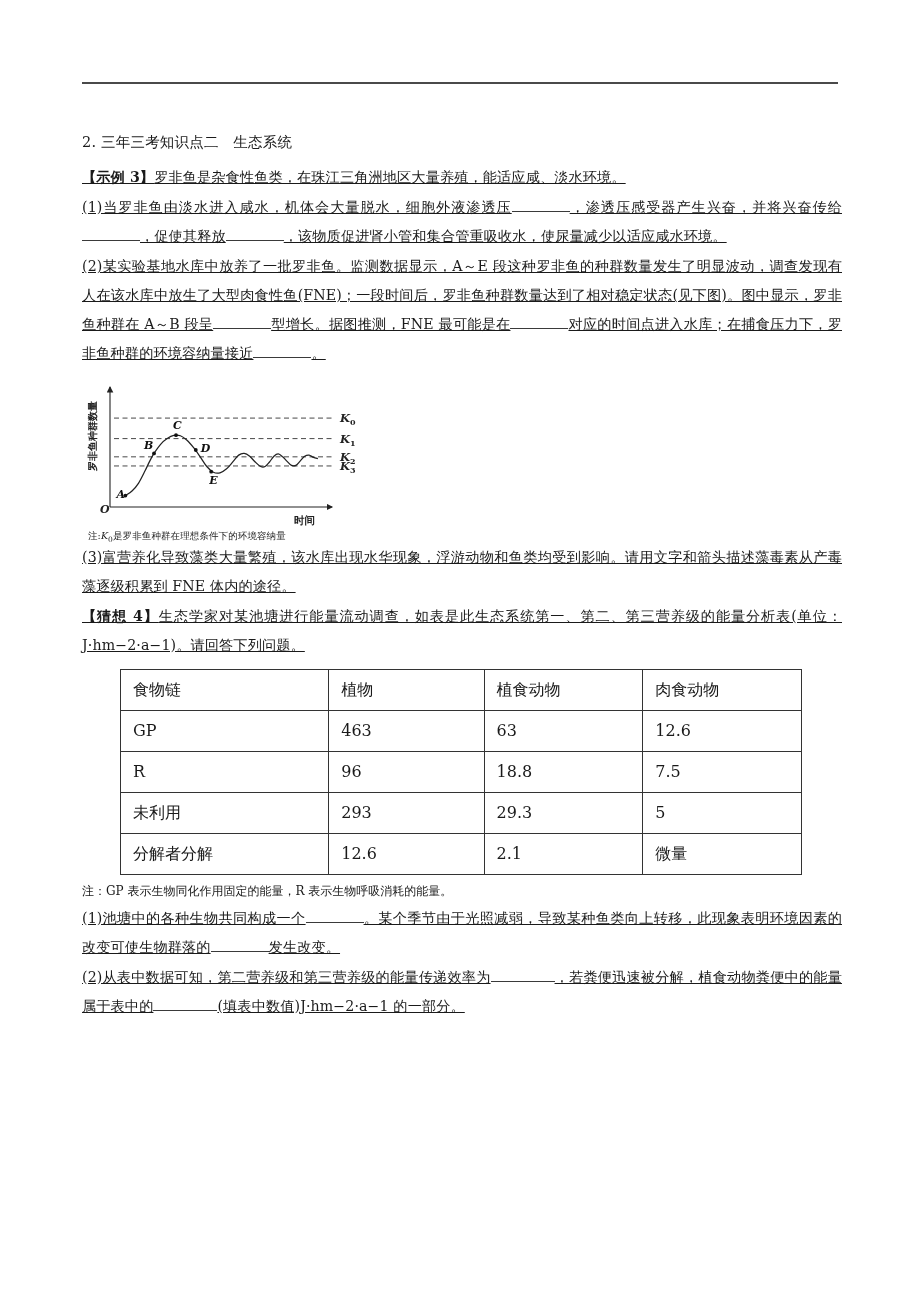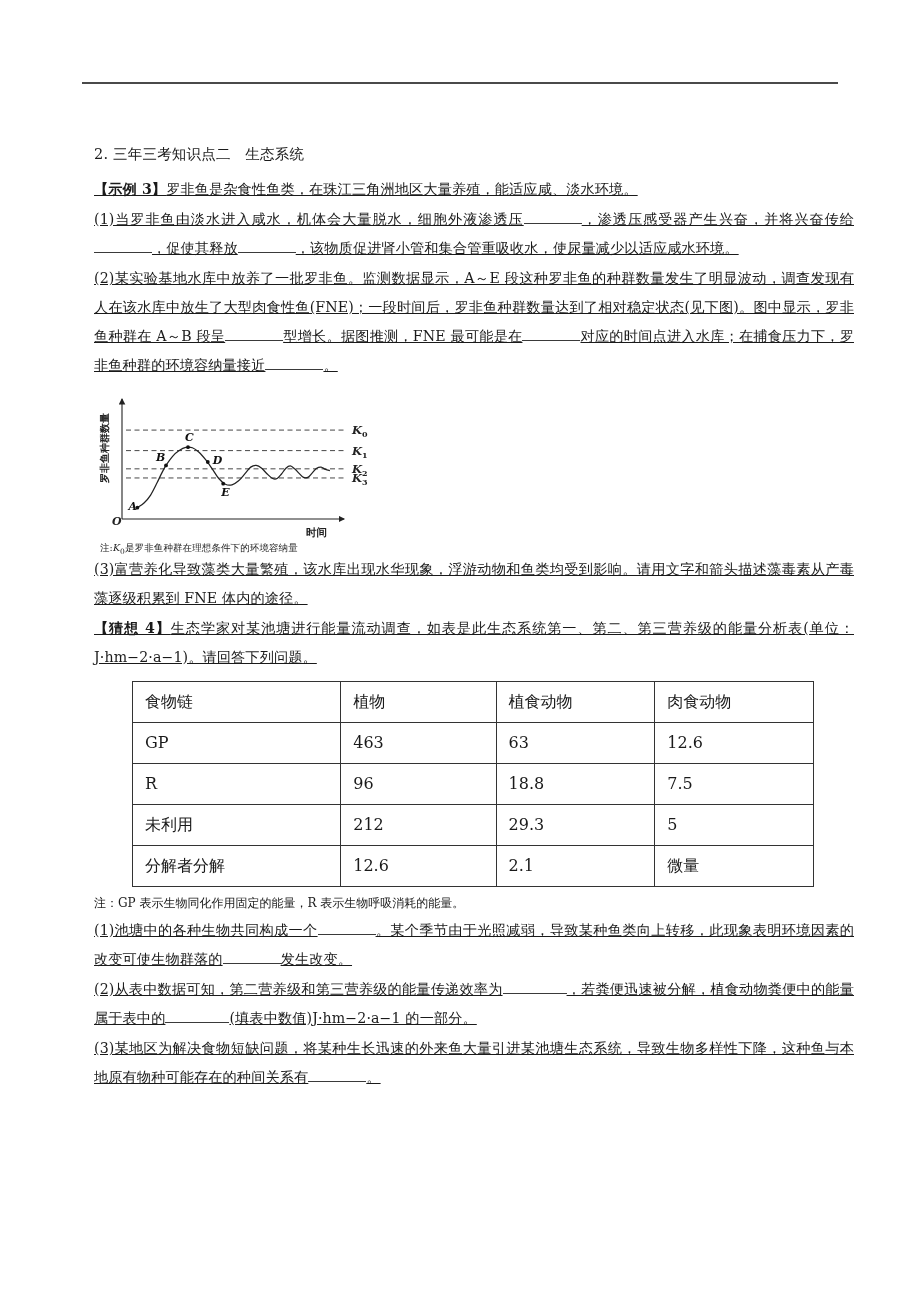--- a/index.html
+++ b/index.html
@@ -25,23 +25,22 @@
     position: absolute;
     left: 82px;
     top: 82px;
     width: 756px;
     height: 0;
     border-top: 2px solid #4a4a4a;
   }
   .content {
     position: absolute;
     left: 82px;
-    top: 144px;
+    top: 132px;
     width: 760px;
-    margin-left: 12px;
   }
   .sec-heading {
     font-size: 14.5px;
     line-height: 1.5;
     margin: 0 0 9px 0;
     letter-spacing: 0.2px;
   }
   .para {
     font-size: 14.2px;
     line-height: 2.05;
@@ -200,35 +199,34 @@
             <td class="c3">12.6</td>
           </tr>
           <tr>
             <td class="c0">R</td>
             <td class="c1">96</td>
             <td class="c2">18.8</td>
             <td class="c3">7.5</td>
           </tr>
           <tr>
             <td class="c0">未利用</td>
-            <td class="c1">212</td>
+            <td class="c1">293</td>
             <td class="c2">29.3</td>
             <td class="c3">5</td>
           </tr>
           <tr>
             <td class="c0">分解者分解</td>
             <td class="c1">12.6</td>
             <td class="c2">2.1</td>
             <td class="c3">微量</td>
           </tr>
         </tbody>
     </table>
 
     <p class="table-note">注：GP 表示生物同化作用固定的能量，R 表示生物呼吸消耗的能量。</p>
 
     <p class="para"><span>(1)池塘中的各种生物共同构成一个</span><span class="blank"></span><span>。某个季节由于光照减弱，导致某种鱼类向上转移，此现象表明环境因素的改变可使生物群落的</span><span class="blank"></span><span>发生改变。</span></p>
 
     <p class="para"><span>(2)从表中数据可知，第二营养级和第三营养级的能量传递效率为</span><span class="blank w2"></span><span>，若粪便迅速被分解，植食动物粪便中的能量属于表中的</span><span class="blank w2"></span><span>(填表中数值)J·hm−2·a−1 的一部分。</span></p>
 
-    <p class="para"><span>(3)某地区为解决食物短缺问题，将某种生长迅速的外来鱼大量引进某池塘生态系统，导致生物多样性下降，这种鱼与本地原有物种可能存在的种间关系有</span><span class="blank"></span><span>。</span></p>
 
   </div>
 </div>
 
 </body></html>

